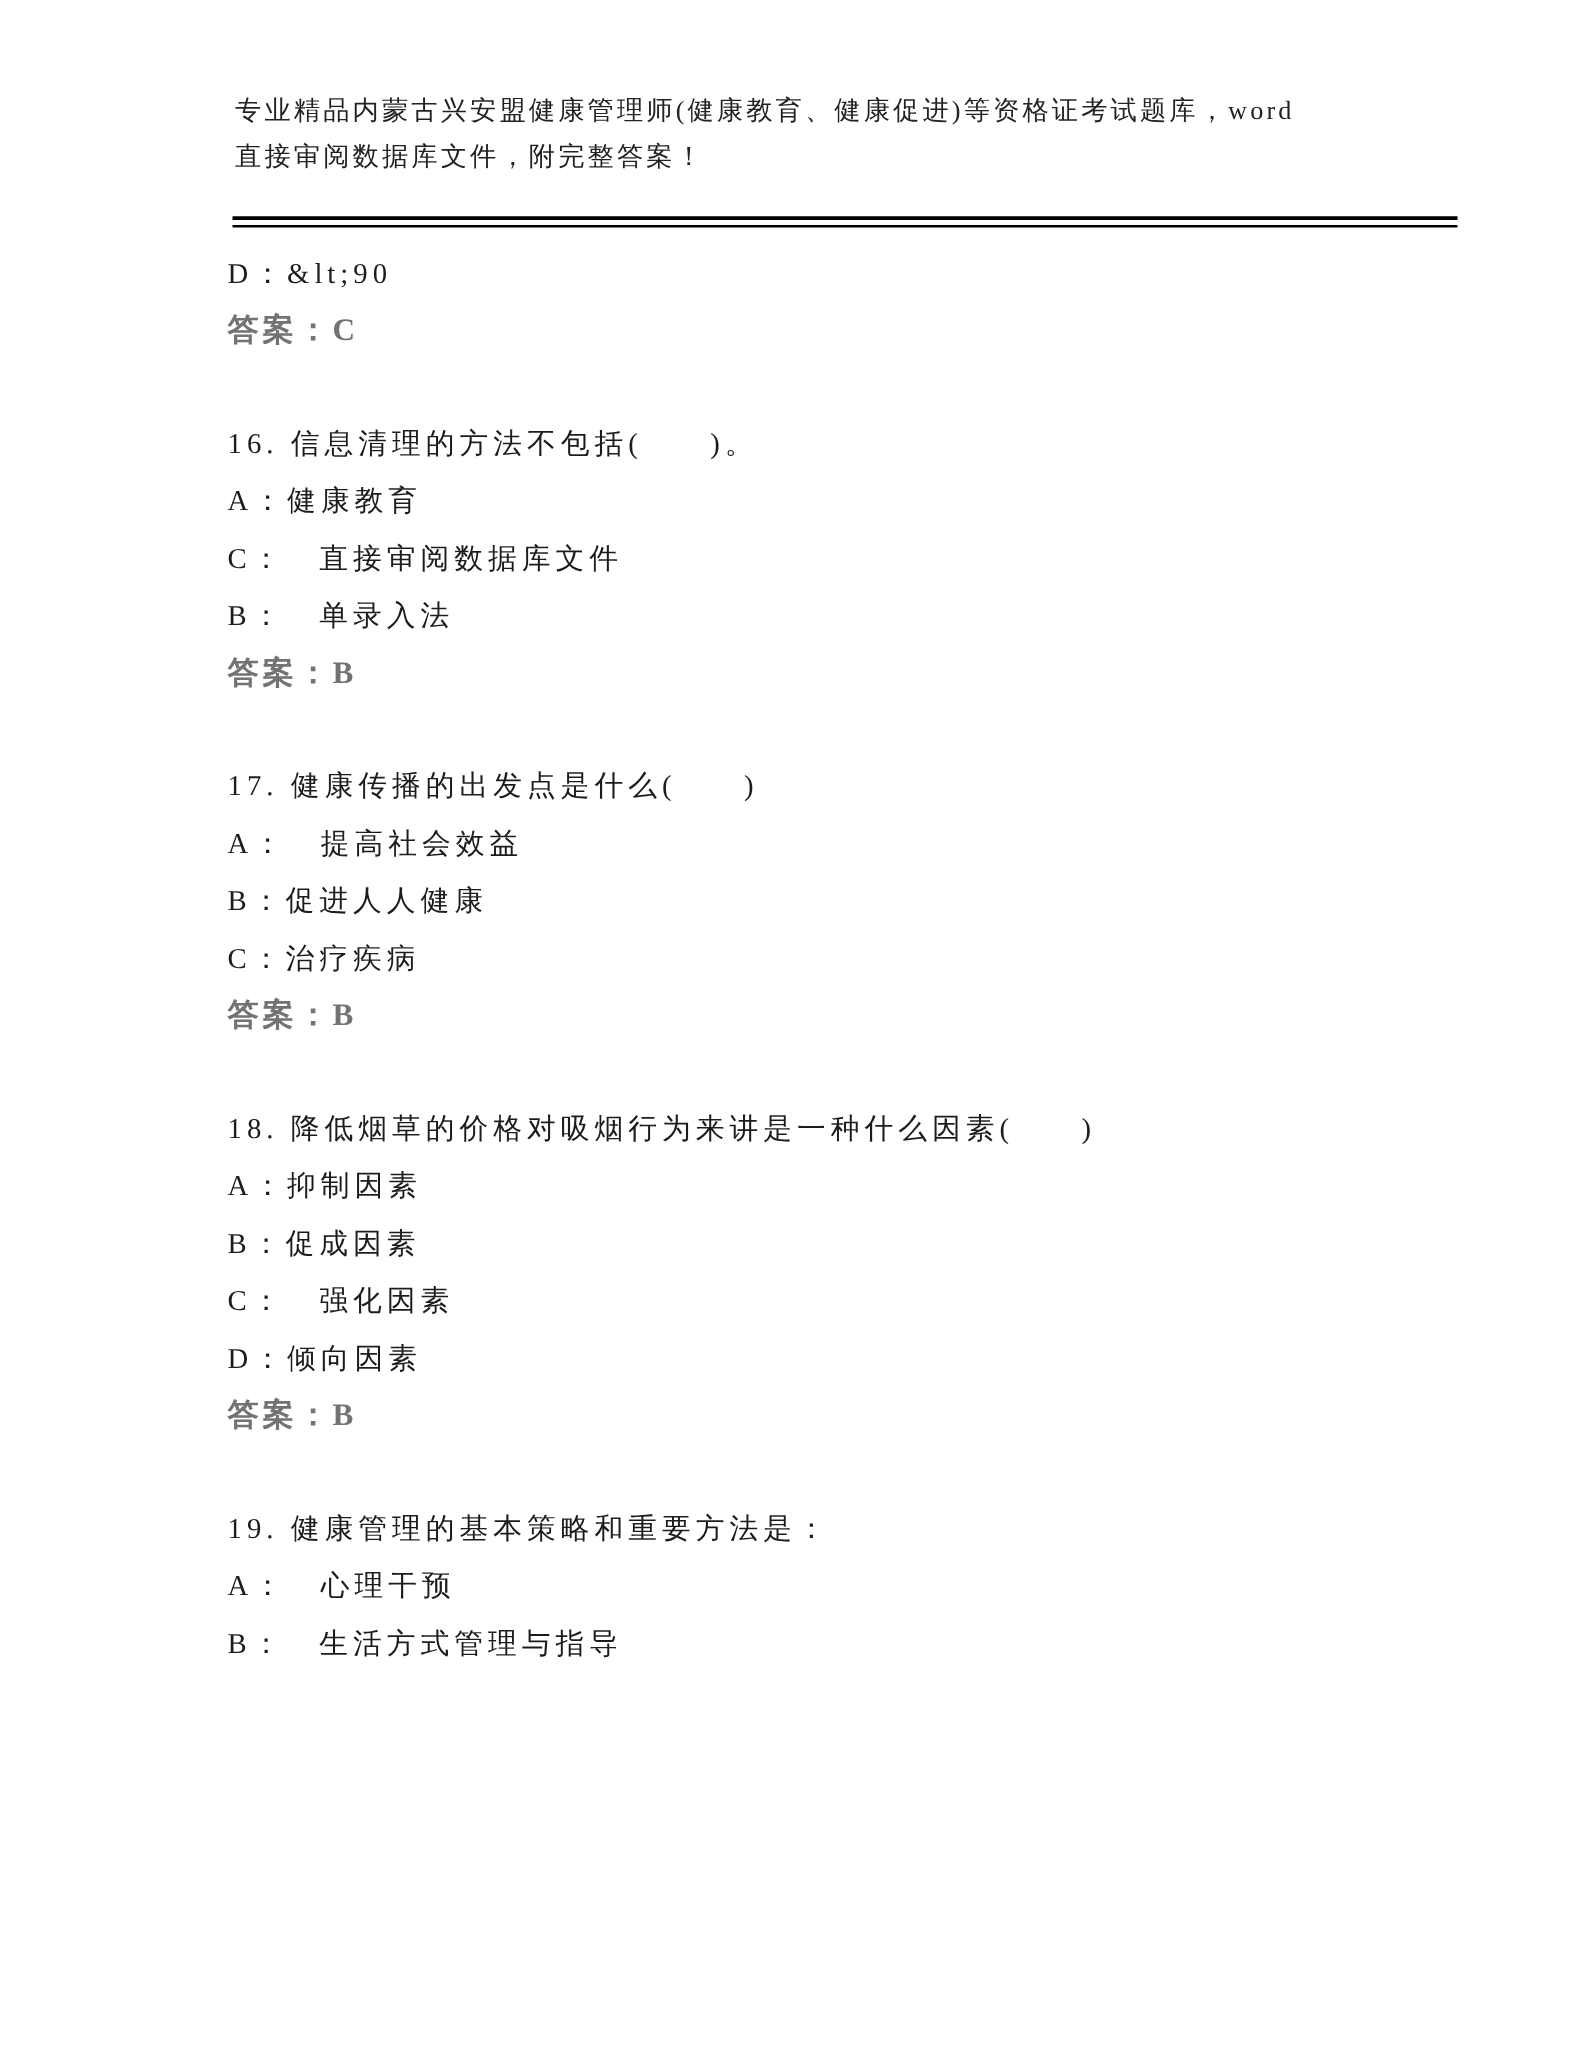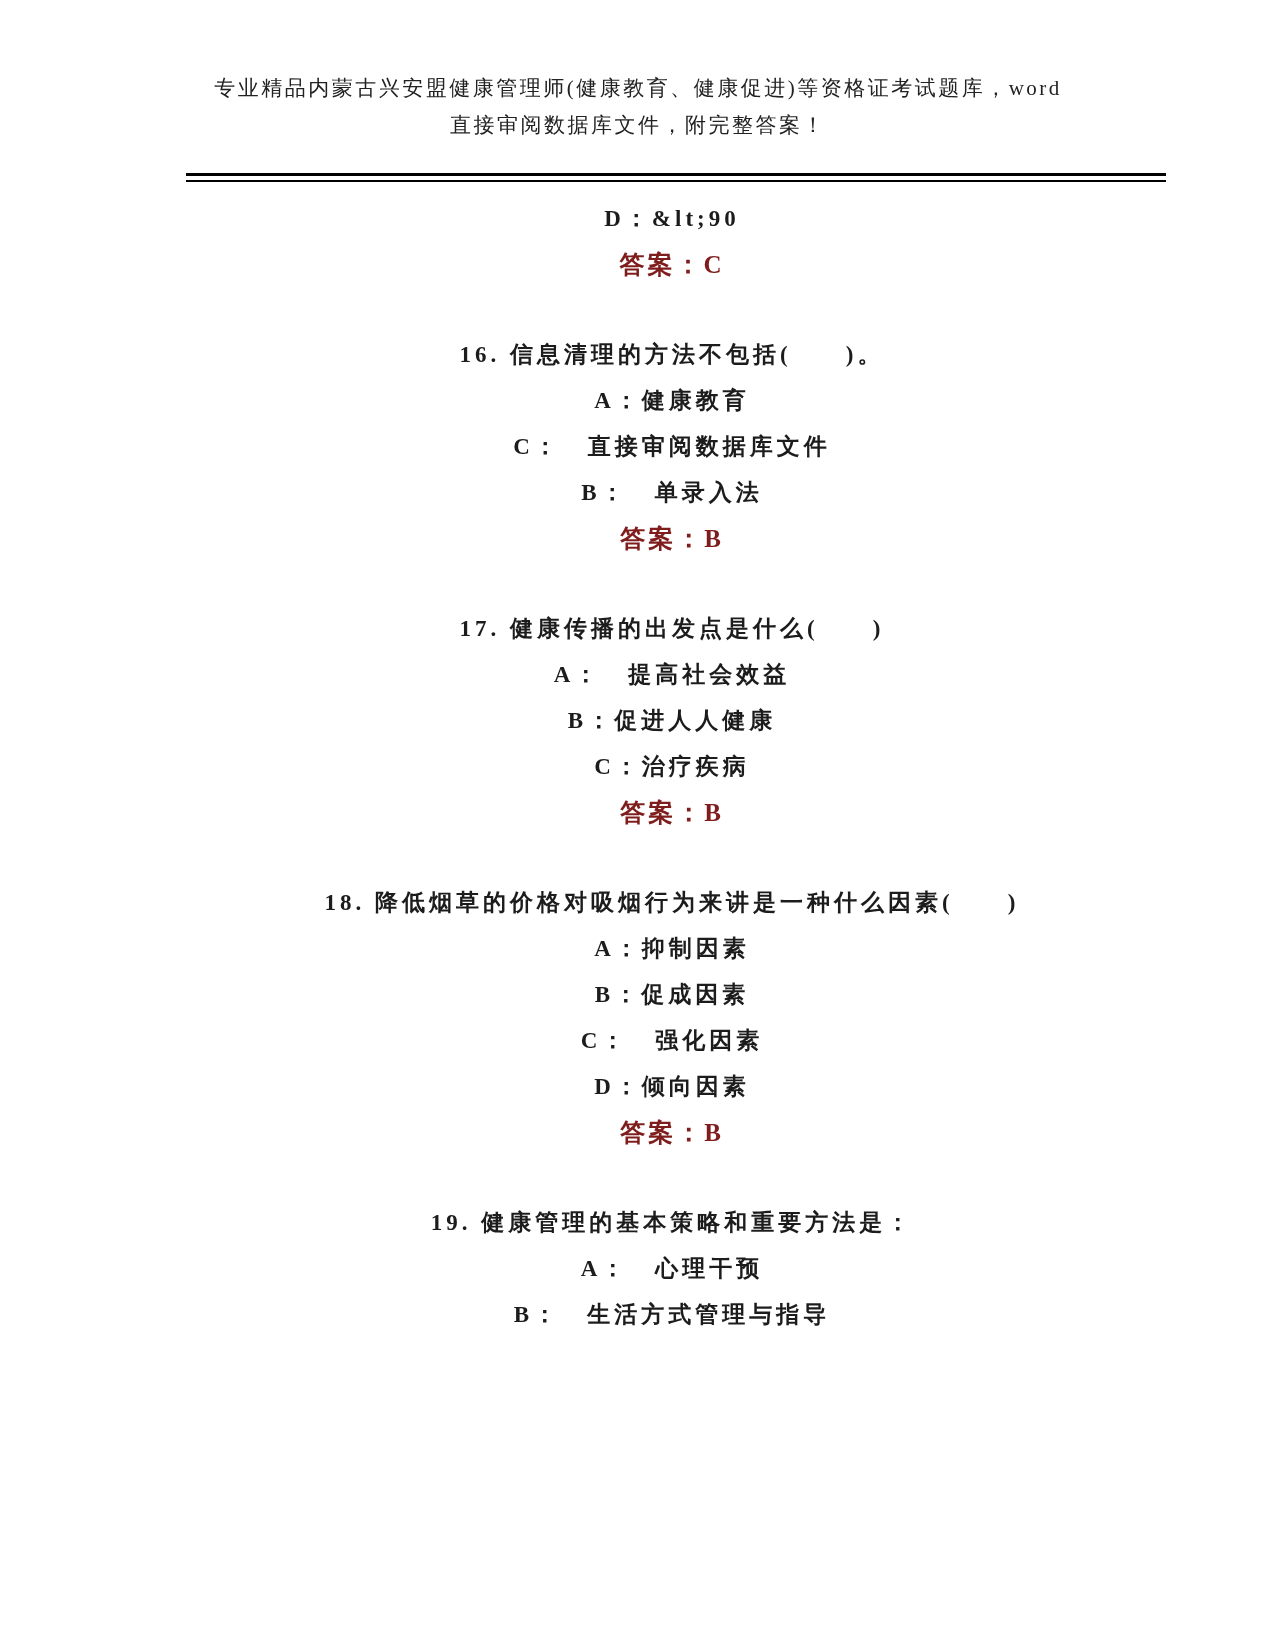--- a/index.html
+++ b/index.html
@@ -8,21 +8,20 @@
     background: #ffffff;
   }
   .page {
     position: relative;
     width: 1275px;
     height: 1338px;
     background: #ffffff;
     overflow: hidden;
     font-family: "Liberation Serif", "DejaVu Serif", serif;
     color: #1c1c1c;
-    text-align: center;
   }
   .doc-header {
     position: absolute;
     left: 188px;
     top: 70px;
     width: 900px;
     font-size: 21px;
     line-height: 37px;
     letter-spacing: 2.5px;
     color: #222222;
@@ -44,25 +43,25 @@
     left: 182px;
     top: 196px;
     width: 980px;
     font-size: 23px;
     letter-spacing: 4px;
   }
   .line {
     line-height: 46px;
     min-height: 46px;
     white-space: pre-wrap;
-    font-weight: bold;
+    font-weight: normal;
   }
   .answer-line {
     font-weight: bold;
-    color: #7f1d1d;
+    color: #737373;
     font-size: 25px;
     letter-spacing: 3px;
   }
   .question-block {
     margin-top: 44px;
   }
 </style>
 </head>
 <body>
 

